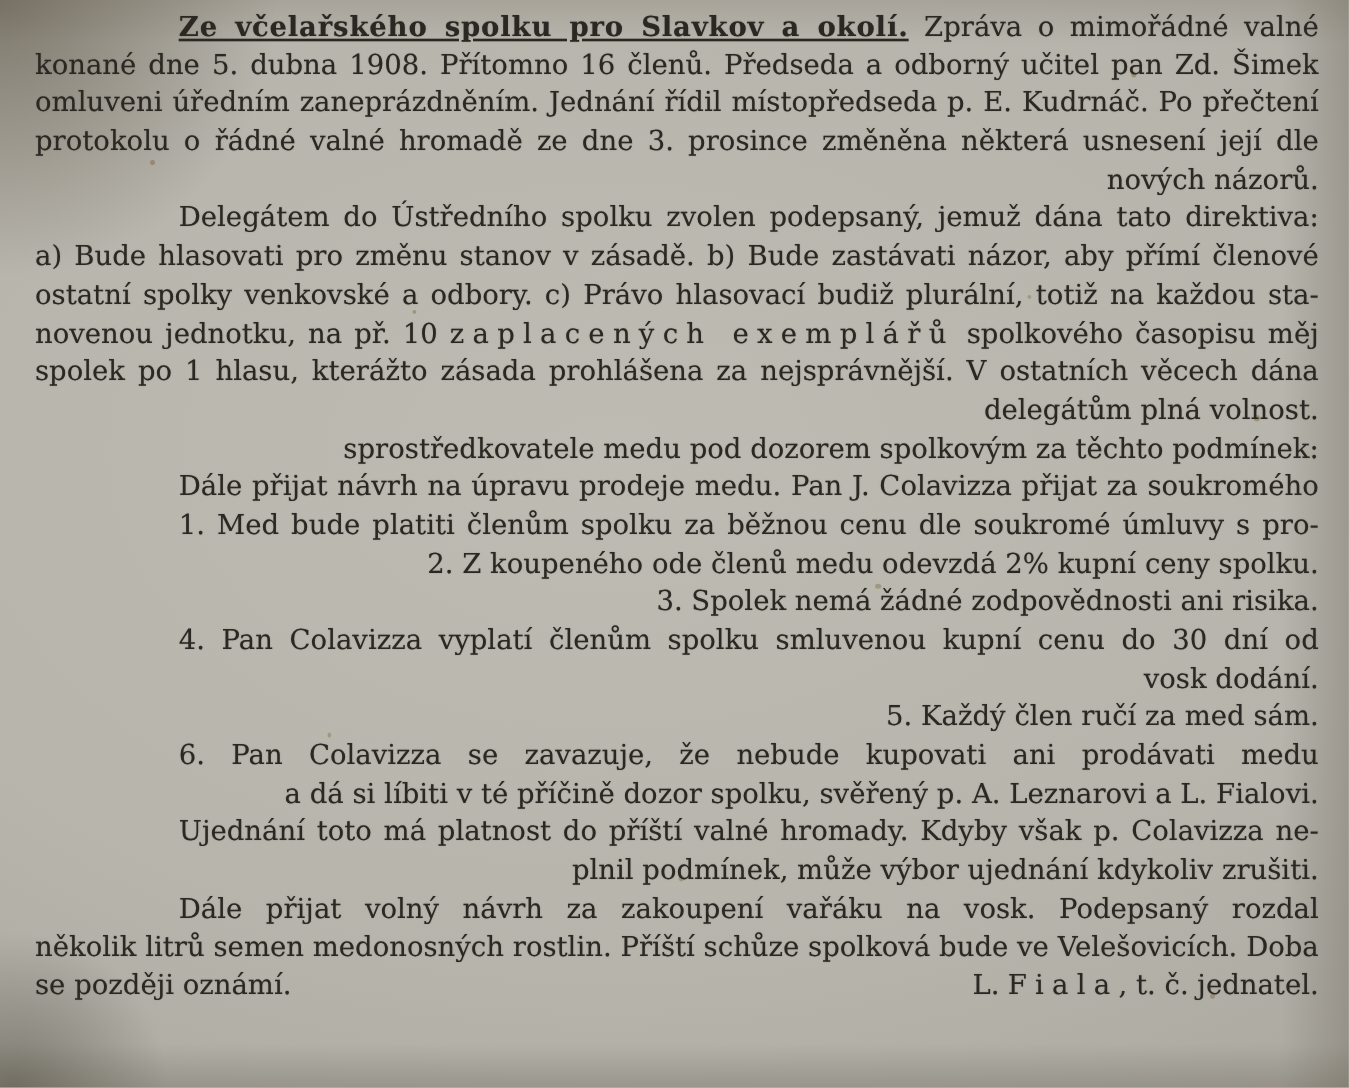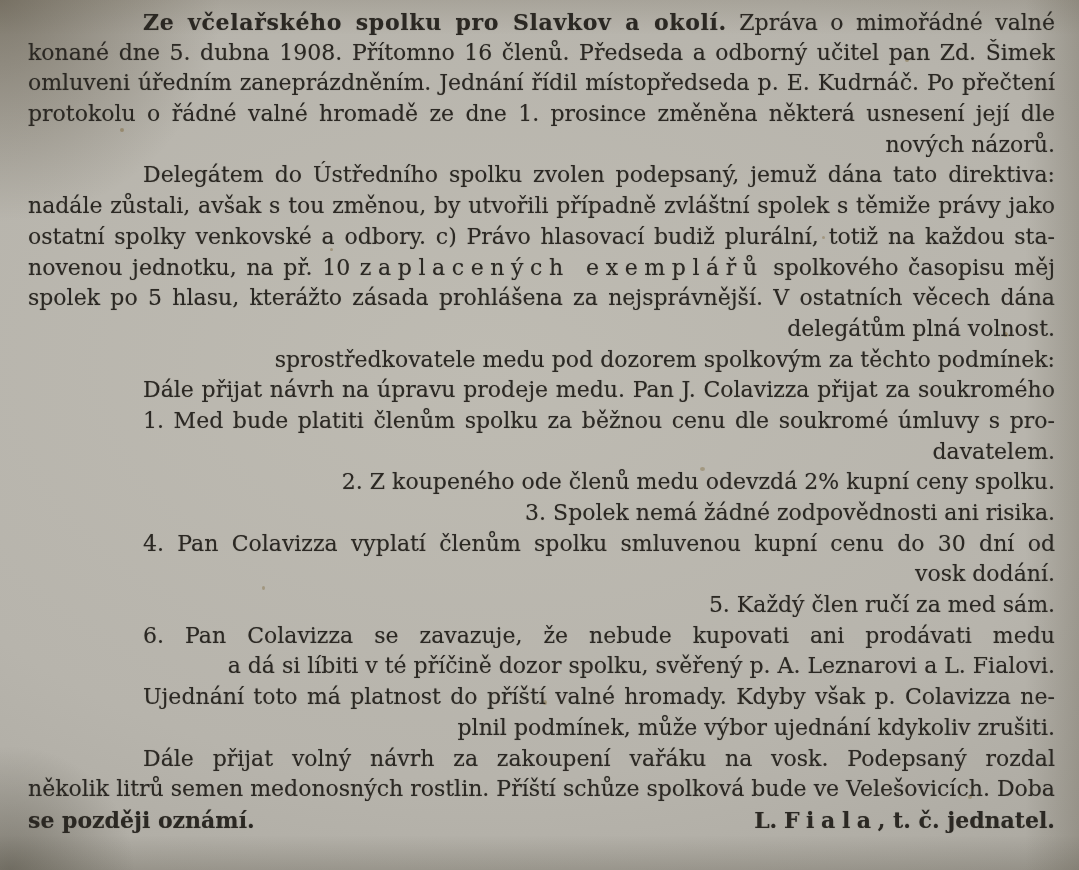--- a/index.html
+++ b/index.html
@@ -37,28 +37,27 @@
     text-align: justify;
     text-align-last: justify;
     overflow: hidden;
     text-shadow: 0 0 1px rgba(43,40,35,0.40);
   }
   .noj {
     text-align: right;
     text-align-last: auto;
   }
   .ind { padding-left: 115px; }
-  .bold { font-weight: bold; letter-spacing: 0.03em; }
+  .bold { font-weight: bold; letter-spacing: 0.03em; text-decoration: underline; }
   .spaced { letter-spacing: 0.30em; }
   .flexline {
     display: flex;
     justify-content: space-between;
     text-align: left;
     text-align-last: auto;
-    font-weight: bold;
   }
   .sig-name { letter-spacing: 0.30em; margin-left: 0.30em; }
   .speck { position: absolute; border-radius: 50%; }
 </style>
 </head>
 <body>
 
 <div class="paper">
 
   <div class="speck" style="left:120px; top:128px; width:4px; height:4px; background:rgba(132,112,70,0.55);"></div>
@@ -70,37 +69,36 @@
   <div class="speck" style="left:968px; top:795px; width:4px; height:4px; background:rgba(132,112,70,0.5);"></div>
   <div class="speck" style="left:262px; top:586px; width:3px; height:4px; background:rgba(132,112,70,0.45);"></div>
   <div class="speck" style="left:822px; top:236px; width:3px; height:3px; background:rgba(132,112,70,0.45);"></div>
 
   <div class="text-block">
 
     <div class="line ind"><b class="bold">Ze včelařského spolku pro Slavkov a okolí.</b><span> Zpráva o mimořádné valné hromadě</span></div>
 
     <div class="line">konané dne 5. dubna 1908. Přítomno 16 členů. Předseda a odborný učitel pan Zd. Šimek</div>
     <div class="line">omluveni úředním zaneprázdněním. Jednání řídil místopředseda p. E. Kudrnáč. Po přečtení</div>
-    <div class="line">protokolu o řádné valné hromadě ze dne 1. prosince změněna některá usnesení její dle</div>
+    <div class="line">protokolu o řádné valné hromadě ze dne 3. prosince změněna některá usnesení její dle</div>
     <div class="line noj">nových názorů.</div>
 
     <div class="line ind">Delegátem do Ústředního spolku zvolen podepsaný, jemuž dána tato direktiva:</div>
-    <div class="line">nadále zůstali, avšak s tou změnou, by utvořili případně zvláštní spolek s těmiže právy jako</div>
+    <div class="line">a) Bude hlasovati pro změnu stanov v zásadě. b) Bude zastávati názor, aby přímí členové</div>
     <div class="line">ostatní spolky venkovské a odbory. c) Právo hlasovací budiž plurální, totiž na každou sta-</div>
 
     <div class="line"><span>novenou jednotku, na př. 10 </span><span class="spaced">zaplacených exemplářů</span><span> spolkového časopisu měj</span></div>
 
-    <div class="line">spolek po 5 hlasu, kterážto zásada prohlášena za nejsprávnější. V ostatních věcech dána</div>
+    <div class="line">spolek po 1 hlasu, kterážto zásada prohlášena za nejsprávnější. V ostatních věcech dána</div>
     <div class="line noj">delegátům plná volnost.</div>
 
     <div class="line noj">sprostředkovatele medu pod dozorem spolkovým za těchto podmínek:</div>
     <div class="line ind">Dále přijat návrh na úpravu prodeje medu. Pan J. Colavizza přijat za soukromého</div>
 
     <div class="line ind">1. Med bude platiti členům spolku za běžnou cenu dle soukromé úmluvy s pro-</div>
-    <div class="line noj">davatelem.</div>
     <div class="line ind noj">2. Z koupeného ode členů medu odevzdá 2% kupní ceny spolku.</div>
     <div class="line ind noj">3. Spolek nemá žádné zodpovědnosti ani risika.</div>
     <div class="line ind">4. Pan Colavizza vyplatí členům spolku smluvenou kupní cenu do 30 dní od</div>
     <div class="line noj">vosk dodání.</div>
     <div class="line ind noj">5. Každý člen ručí za med sám.</div>
     <div class="line ind">6. Pan Colavizza se zavazuje, že nebude kupovati ani prodávati medu cizokrajného</div>
     <div class="line noj">a dá si líbiti v té příčině dozor spolku, svěřený p. A. Leznarovi a L. Fialovi.</div>
 
     <div class="line ind">Ujednání toto má platnost do příští valné hromady. Kdyby však p. Colavizza ne-</div>
     <div class="line noj">plnil podmínek, může výbor ujednání kdykoliv zrušiti.</div>

